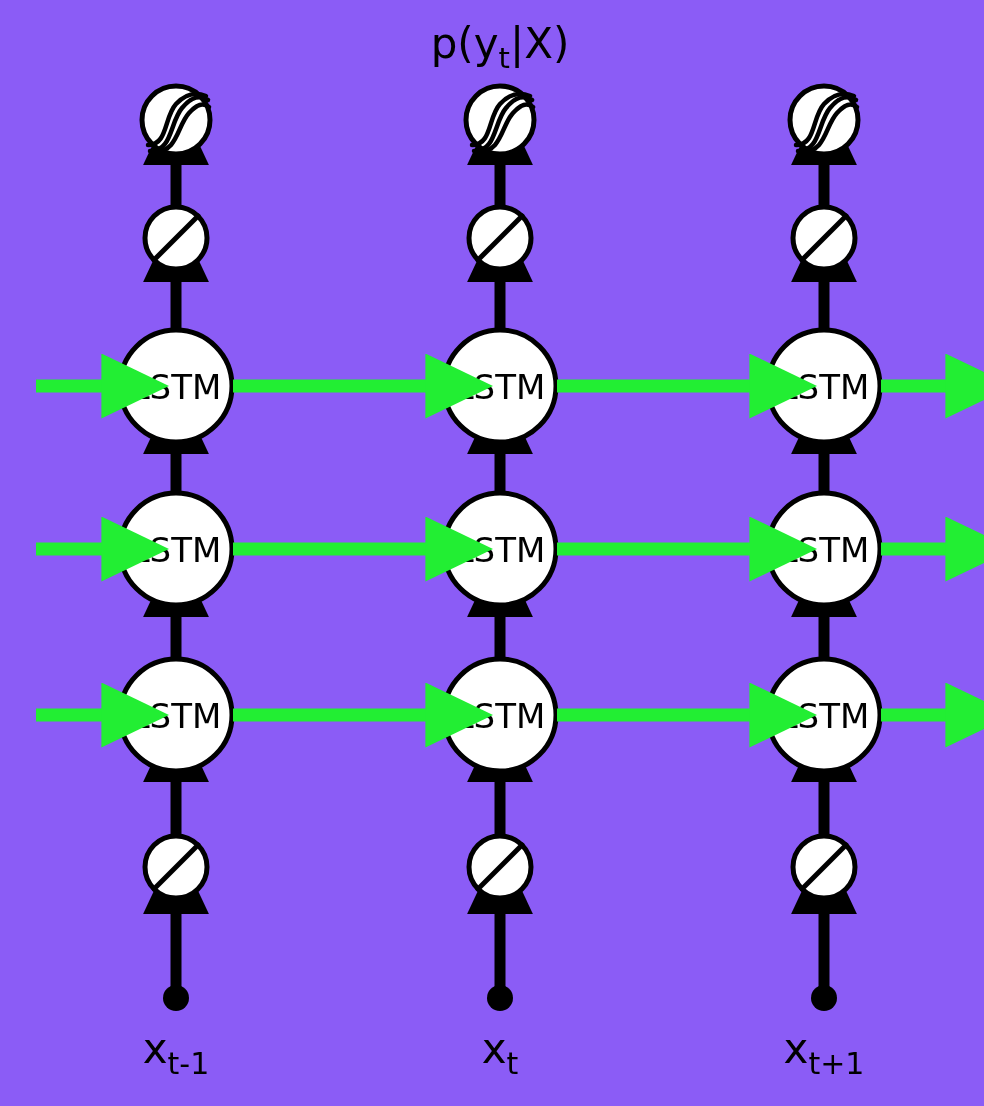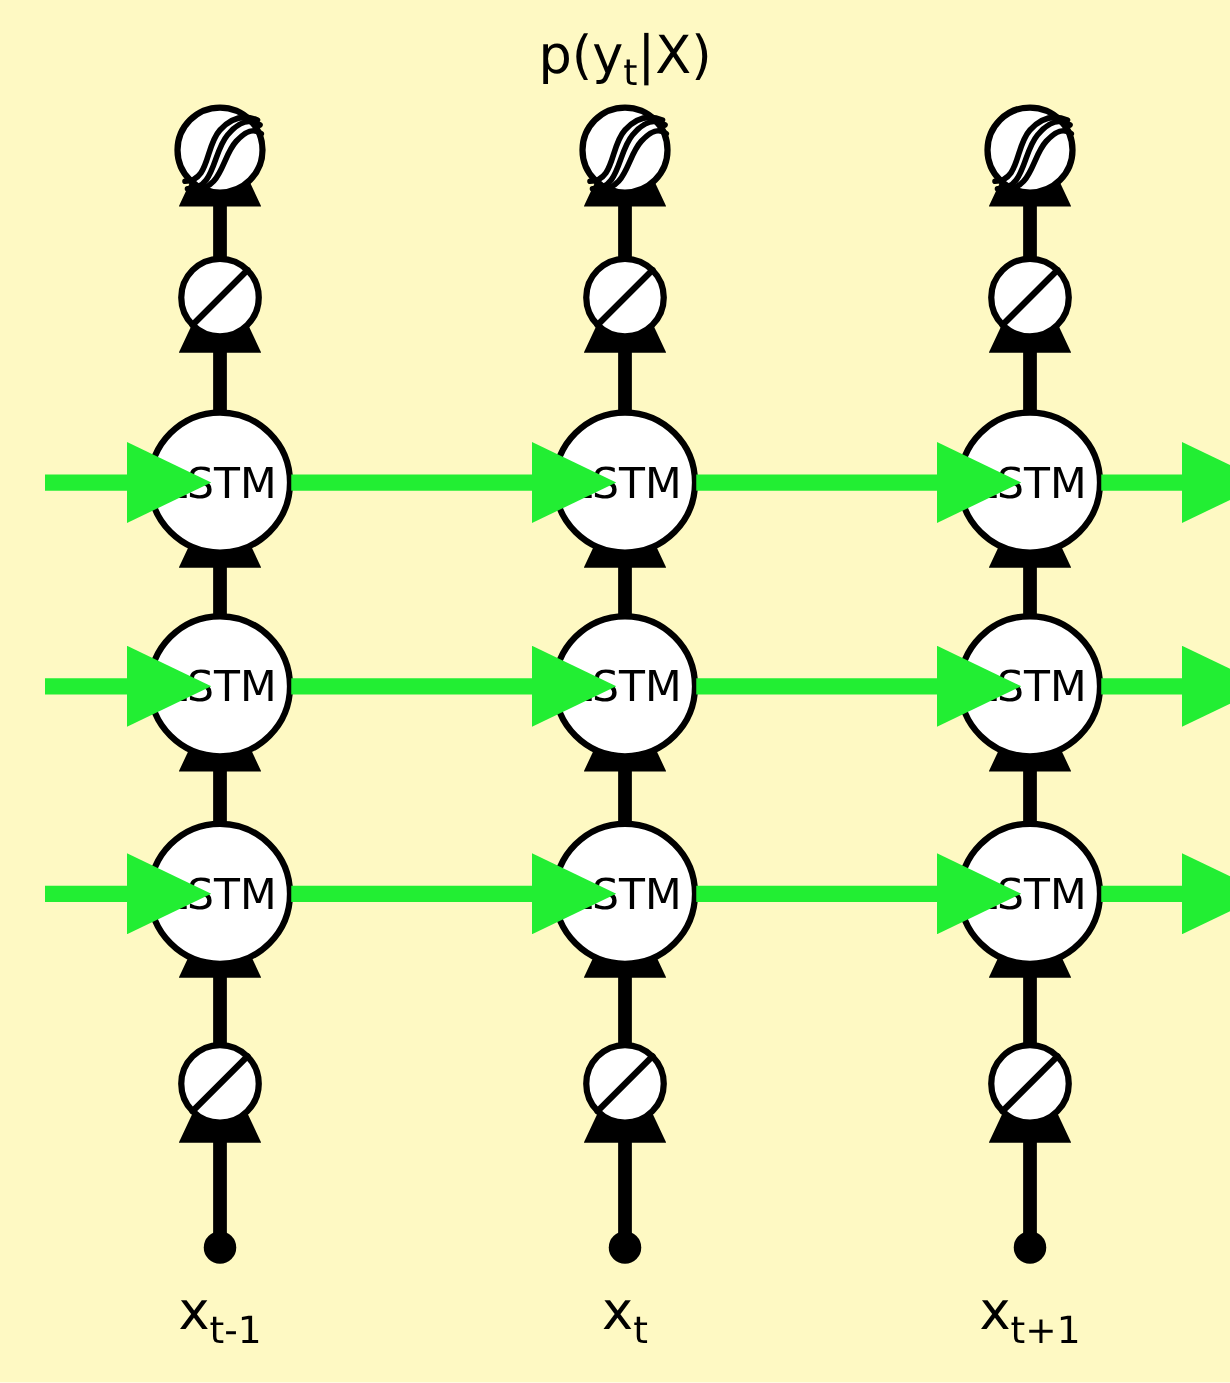--- a/index.html
+++ b/index.html
@@ -7,21 +7,21 @@
     padding: 0;
     background: #ffffff;
   }
   body {
     font-family: "DejaVu Sans", sans-serif;
   }
   #canvas-wrap {
     position: relative;
     width: 984px;
     height: 1106px;
-    background: #fef9c3;
+    background: #8b5cf6;
     overflow: hidden;
   }
   svg#diagram {
     display: block;
     width: 984px;
     height: 1106px;
   }
   .node-stroke {
     fill: #ffffff;
     stroke: #000000;

